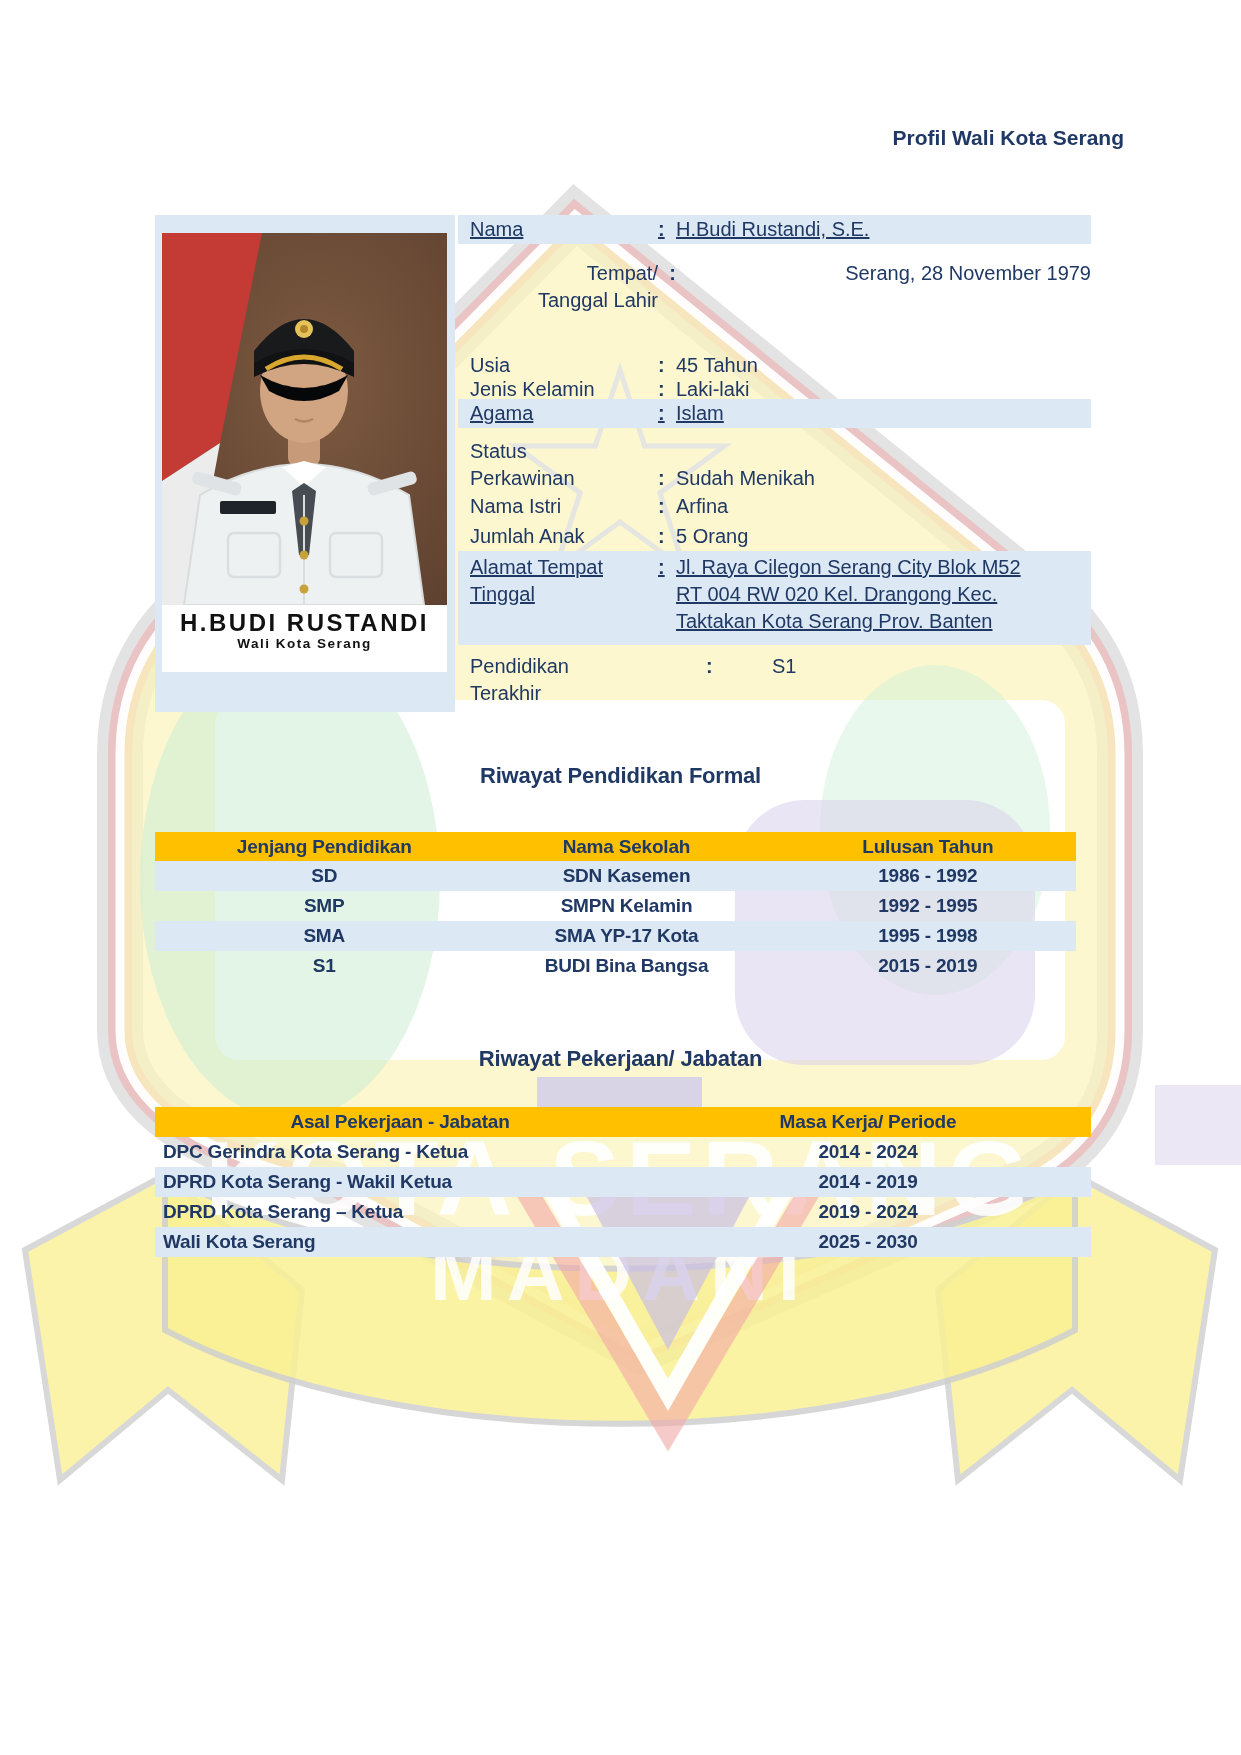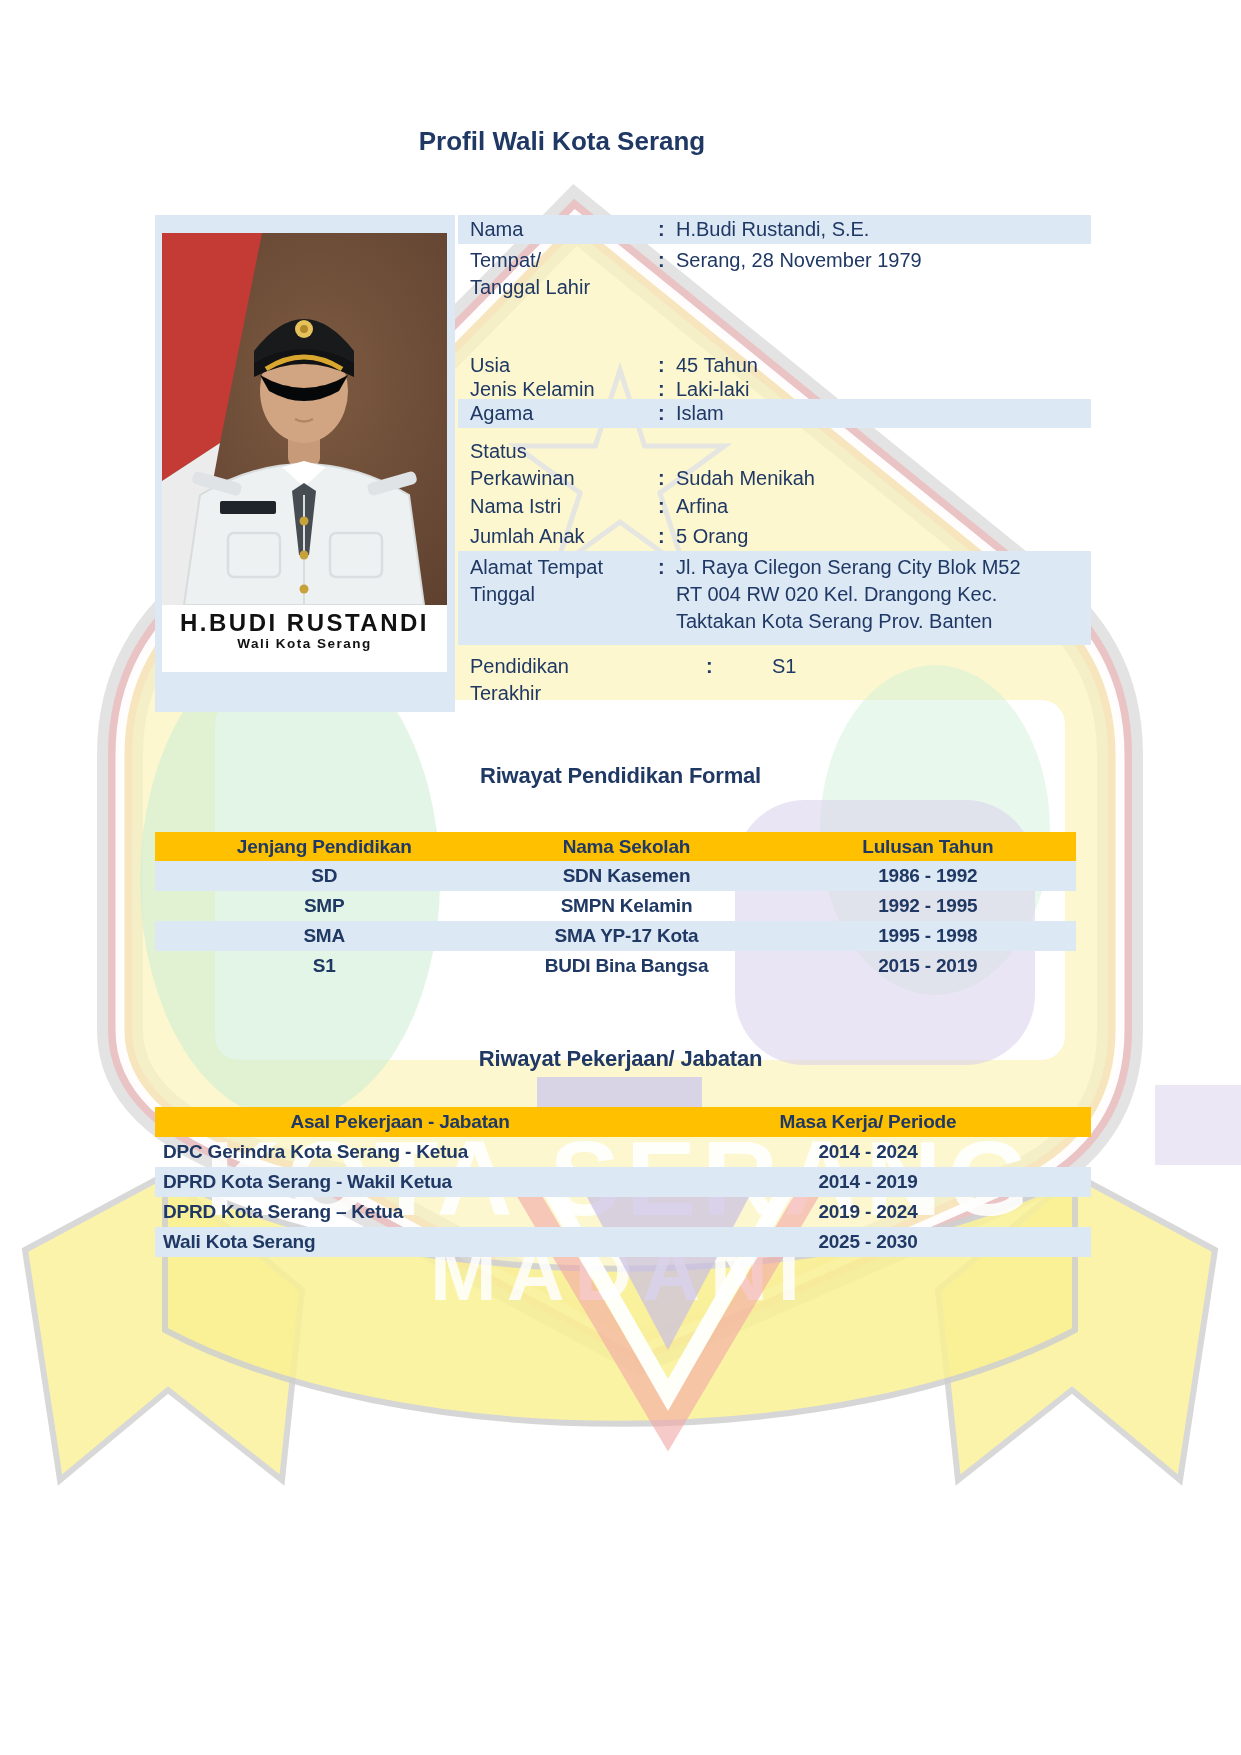--- a/index.html
+++ b/index.html
@@ -1,40 +1,40 @@
 <!DOCTYPE html>
 <html><head>
 <meta charset="utf-8">
 <style>
   html,body{margin:0;padding:0;background:#ffffff;}
   .page{position:relative;width:1241px;height:1755px;background:#ffffff;overflow:hidden;
         font-family:"Liberation Sans", sans-serif;color:#1f3864;}
   .wm{position:absolute;left:0;top:0;width:1241px;height:1755px;z-index:0;pointer-events:none;}
   .content{position:absolute;z-index:1;}
 
-  .doc-title{left:0;top:126px;width:1124px;text-align:center;
-             font-size:26px;font-weight:bold;color:#1f3864;}
+  .doc-title{left:0;top:126px;width:1124px;text-align:right;
+             font-size:21px;font-weight:bold;color:#1f3864;}
 
   
   .bio-wrap{left:155px;top:215px;width:936px;height:497px;}
   .photo-cell{position:absolute;left:0;top:0;width:300px;height:497px;background:#dce8f4;}
   .photo-frame{position:absolute;left:7px;top:18px;width:285px;height:372px;overflow:hidden;}
   .photo-caption{position:absolute;left:7px;top:390px;width:285px;height:67px;background:#ffffff;
                  text-align:center;padding-top:7px;box-sizing:border-box;color:#111111;}
   .photo-name{font-size:24px;font-weight:bold;letter-spacing:2.5px;line-height:22px;}
   .photo-role{font-size:13.5px;font-weight:bold;letter-spacing:1.5px;line-height:20px;}
 
   .bio-rows{position:absolute;left:303px;top:0;width:633px;}
   .bio-row{display:flex;align-items:flex-start;overflow:hidden;font-size:20px;line-height:27px;}
-  .bio-row.shaded{background:#dce8f4;}
+  .bio-row.shaded{background:#dce8f4;text-decoration:underline;}
   .bio-label{width:200px;padding-left:12px;box-sizing:border-box;}
   .bio-colon{width:18px;font-weight:bold;}
   .bio-value{flex:1;}
   .r0{height:29px;padding-top:1px;box-sizing:border-box;}
-  .r1{height:108px;padding-top:3px;box-sizing:border-box;}
+  .r1{height:108px;padding-top:16px;box-sizing:border-box;text-align:right;}
   .r2{height:24px;}
   .r3{height:23px;}
   .r4{height:29px;padding-top:1px;box-sizing:border-box;}
   .r5{height:64px;padding-top:2px;box-sizing:border-box;align-items:flex-end;}
   .r6{height:29px;padding-top:1px;box-sizing:border-box;}
   .r7{height:30px;padding-top:2px;box-sizing:border-box;}
   .r8{height:94px;padding-top:3px;box-sizing:border-box;}
   .r9{height:67px;padding-top:8px;box-sizing:border-box;gap:48px;}
 
   

